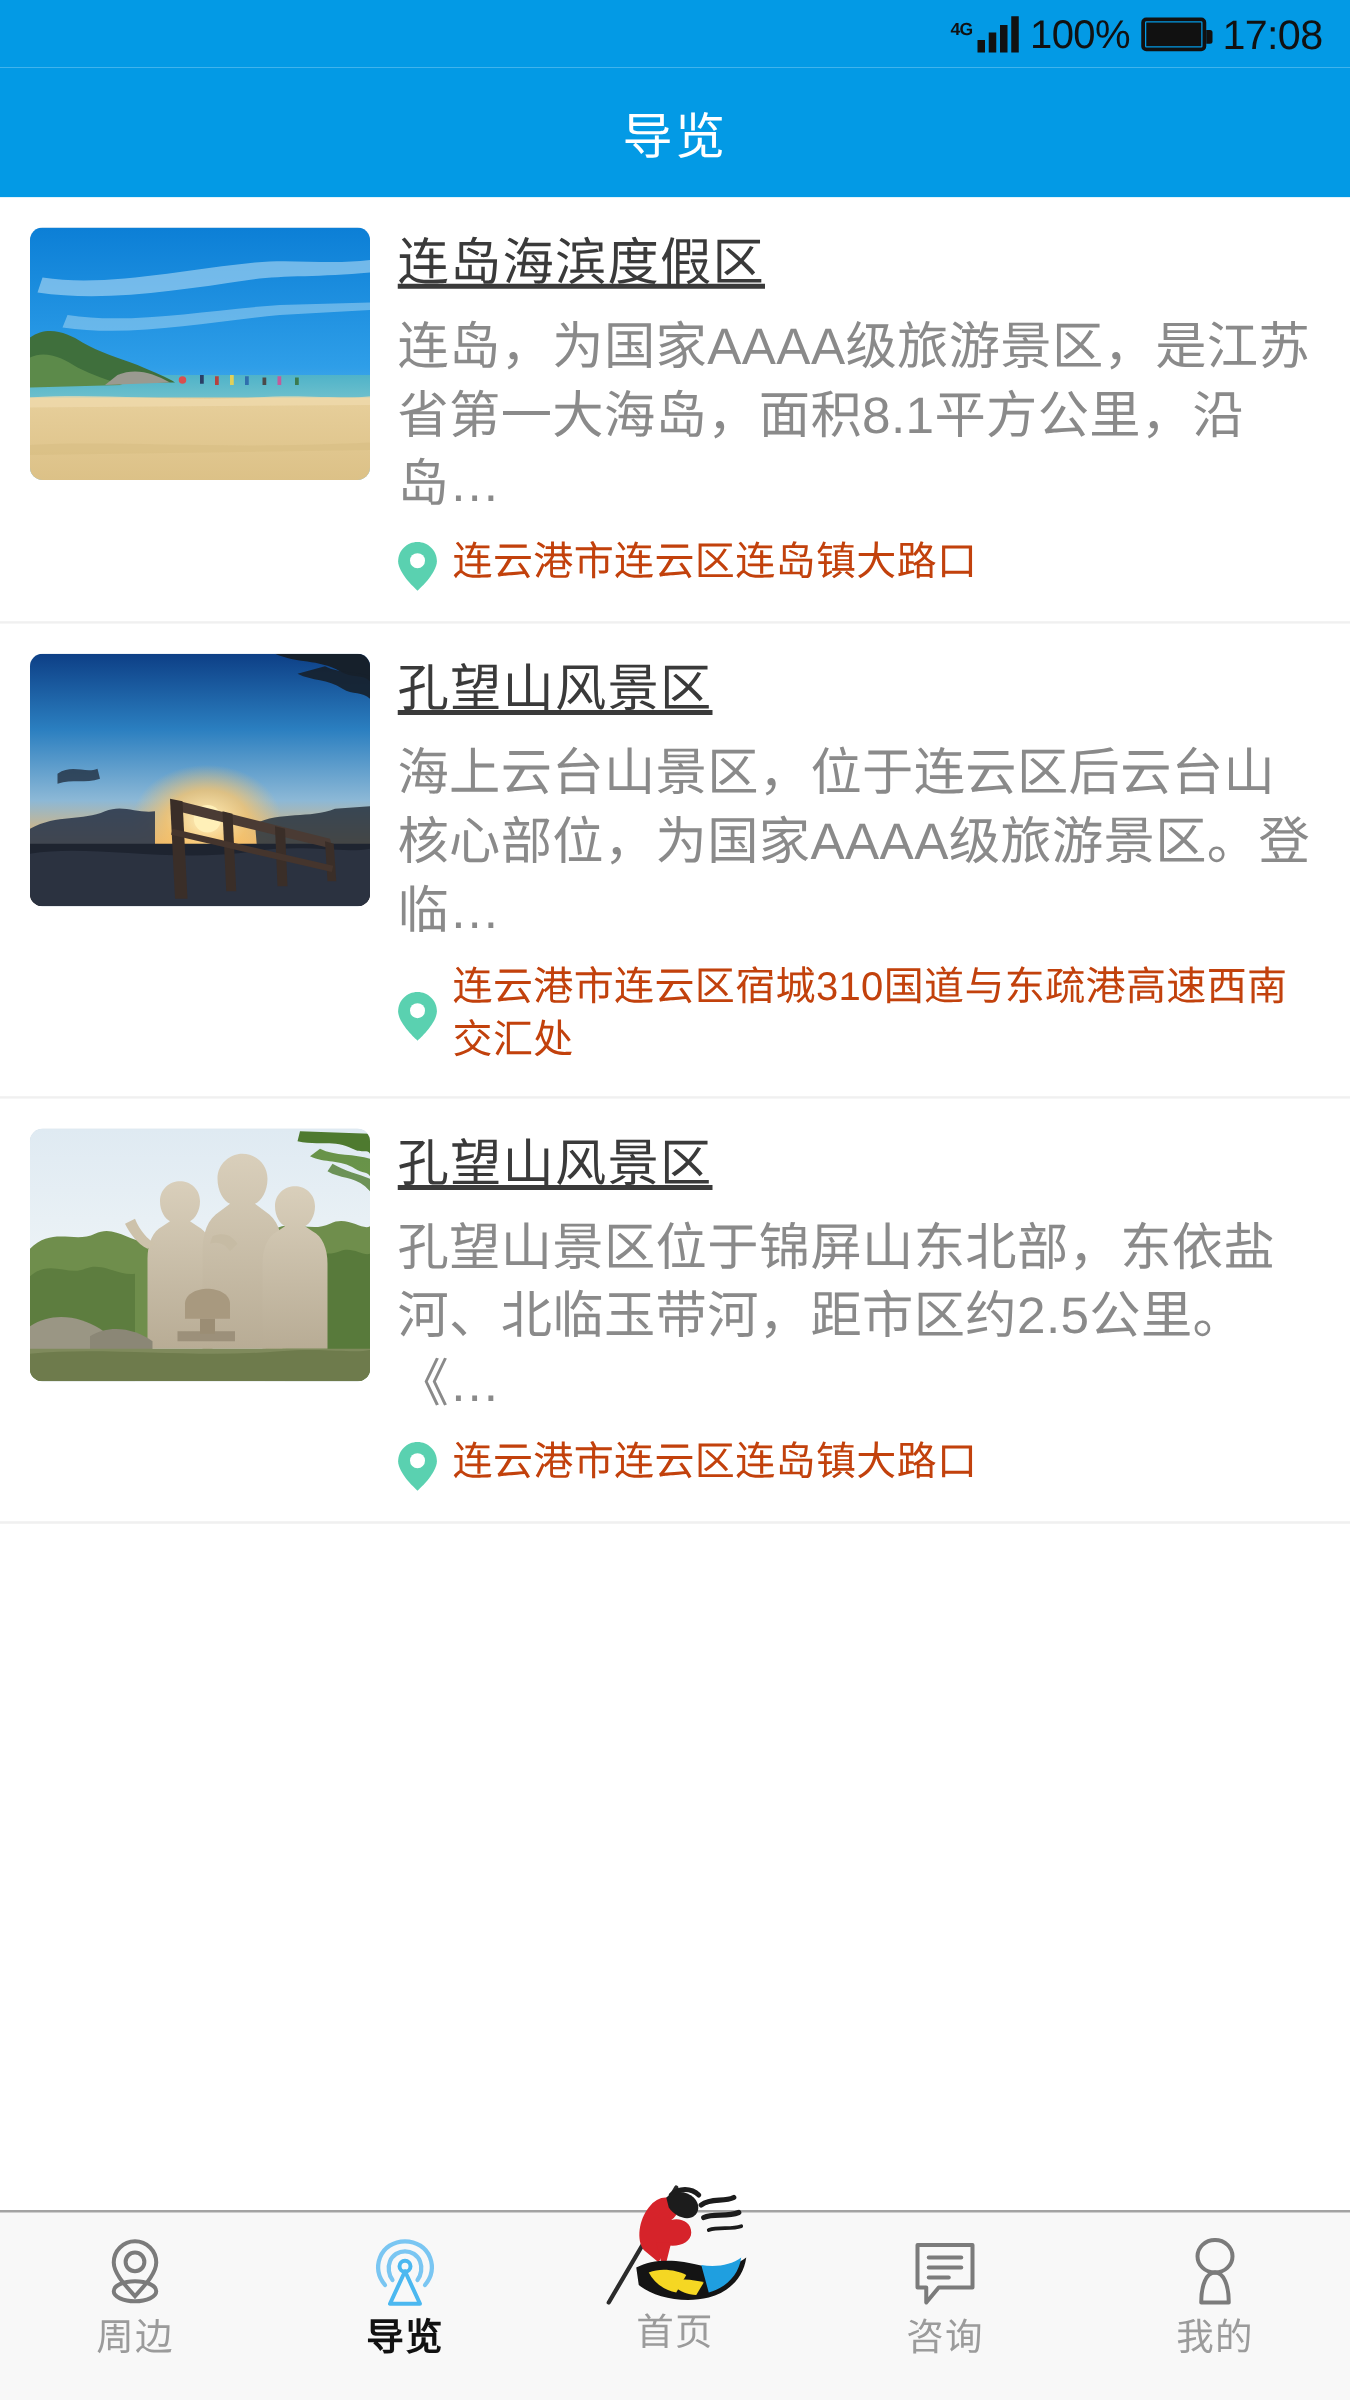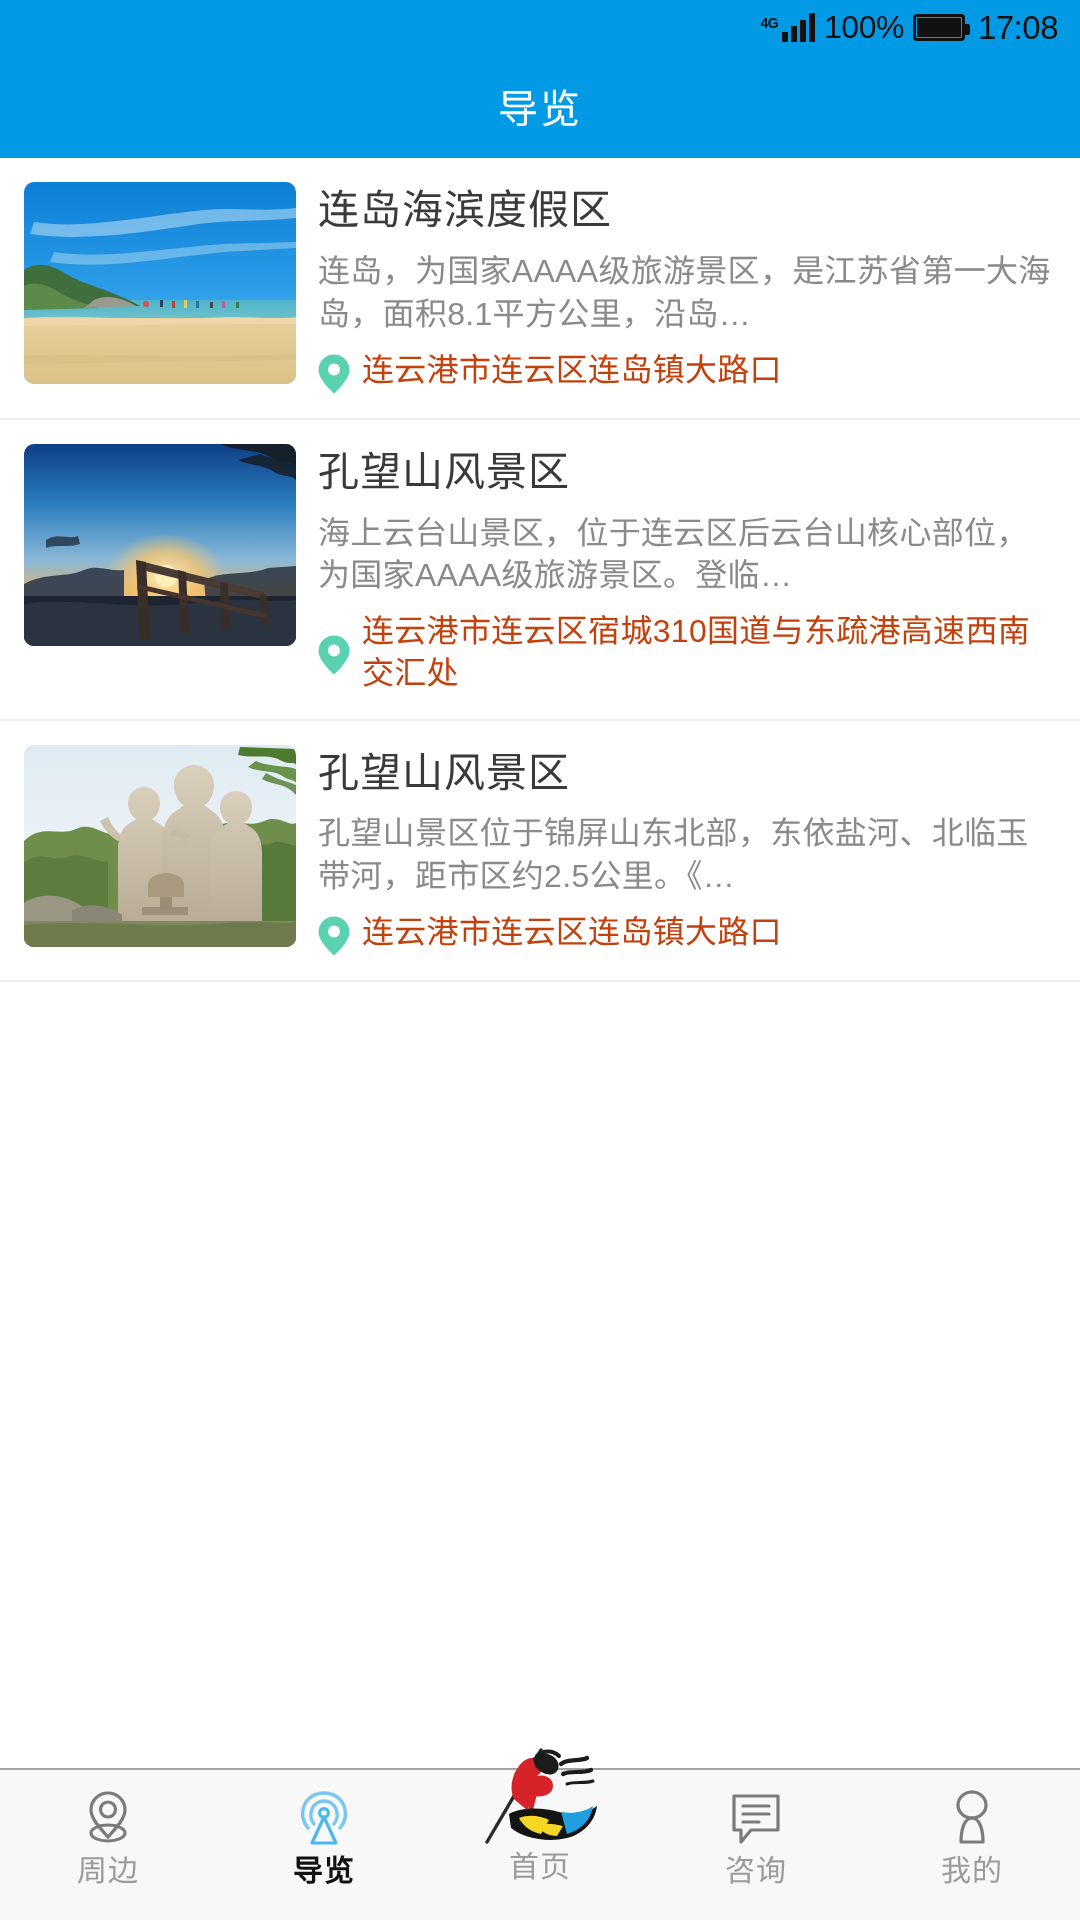--- a/index.html
+++ b/index.html
@@ -129,23 +129,24 @@
     padding-top: 6px;
   }
   .card-title {
     font-size: 41px;
     color: #3a3a3a;
     line-height: 1.12;
     letter-spacing: 1px;
     margin-bottom: 16px;
     white-space: nowrap;
     overflow: hidden;
+    text-decoration: underline;
   }
   .card-desc {
-    font-size: 32px;
+    font-size: 41px;
     color: #8a8a8a;
     line-height: 1.34;
     letter-spacing: 0.3px;
     margin-bottom: 14px;
   }
   .card-addr {
     display: flex;
     align-items: flex-start;
     gap: 12px;
   }

